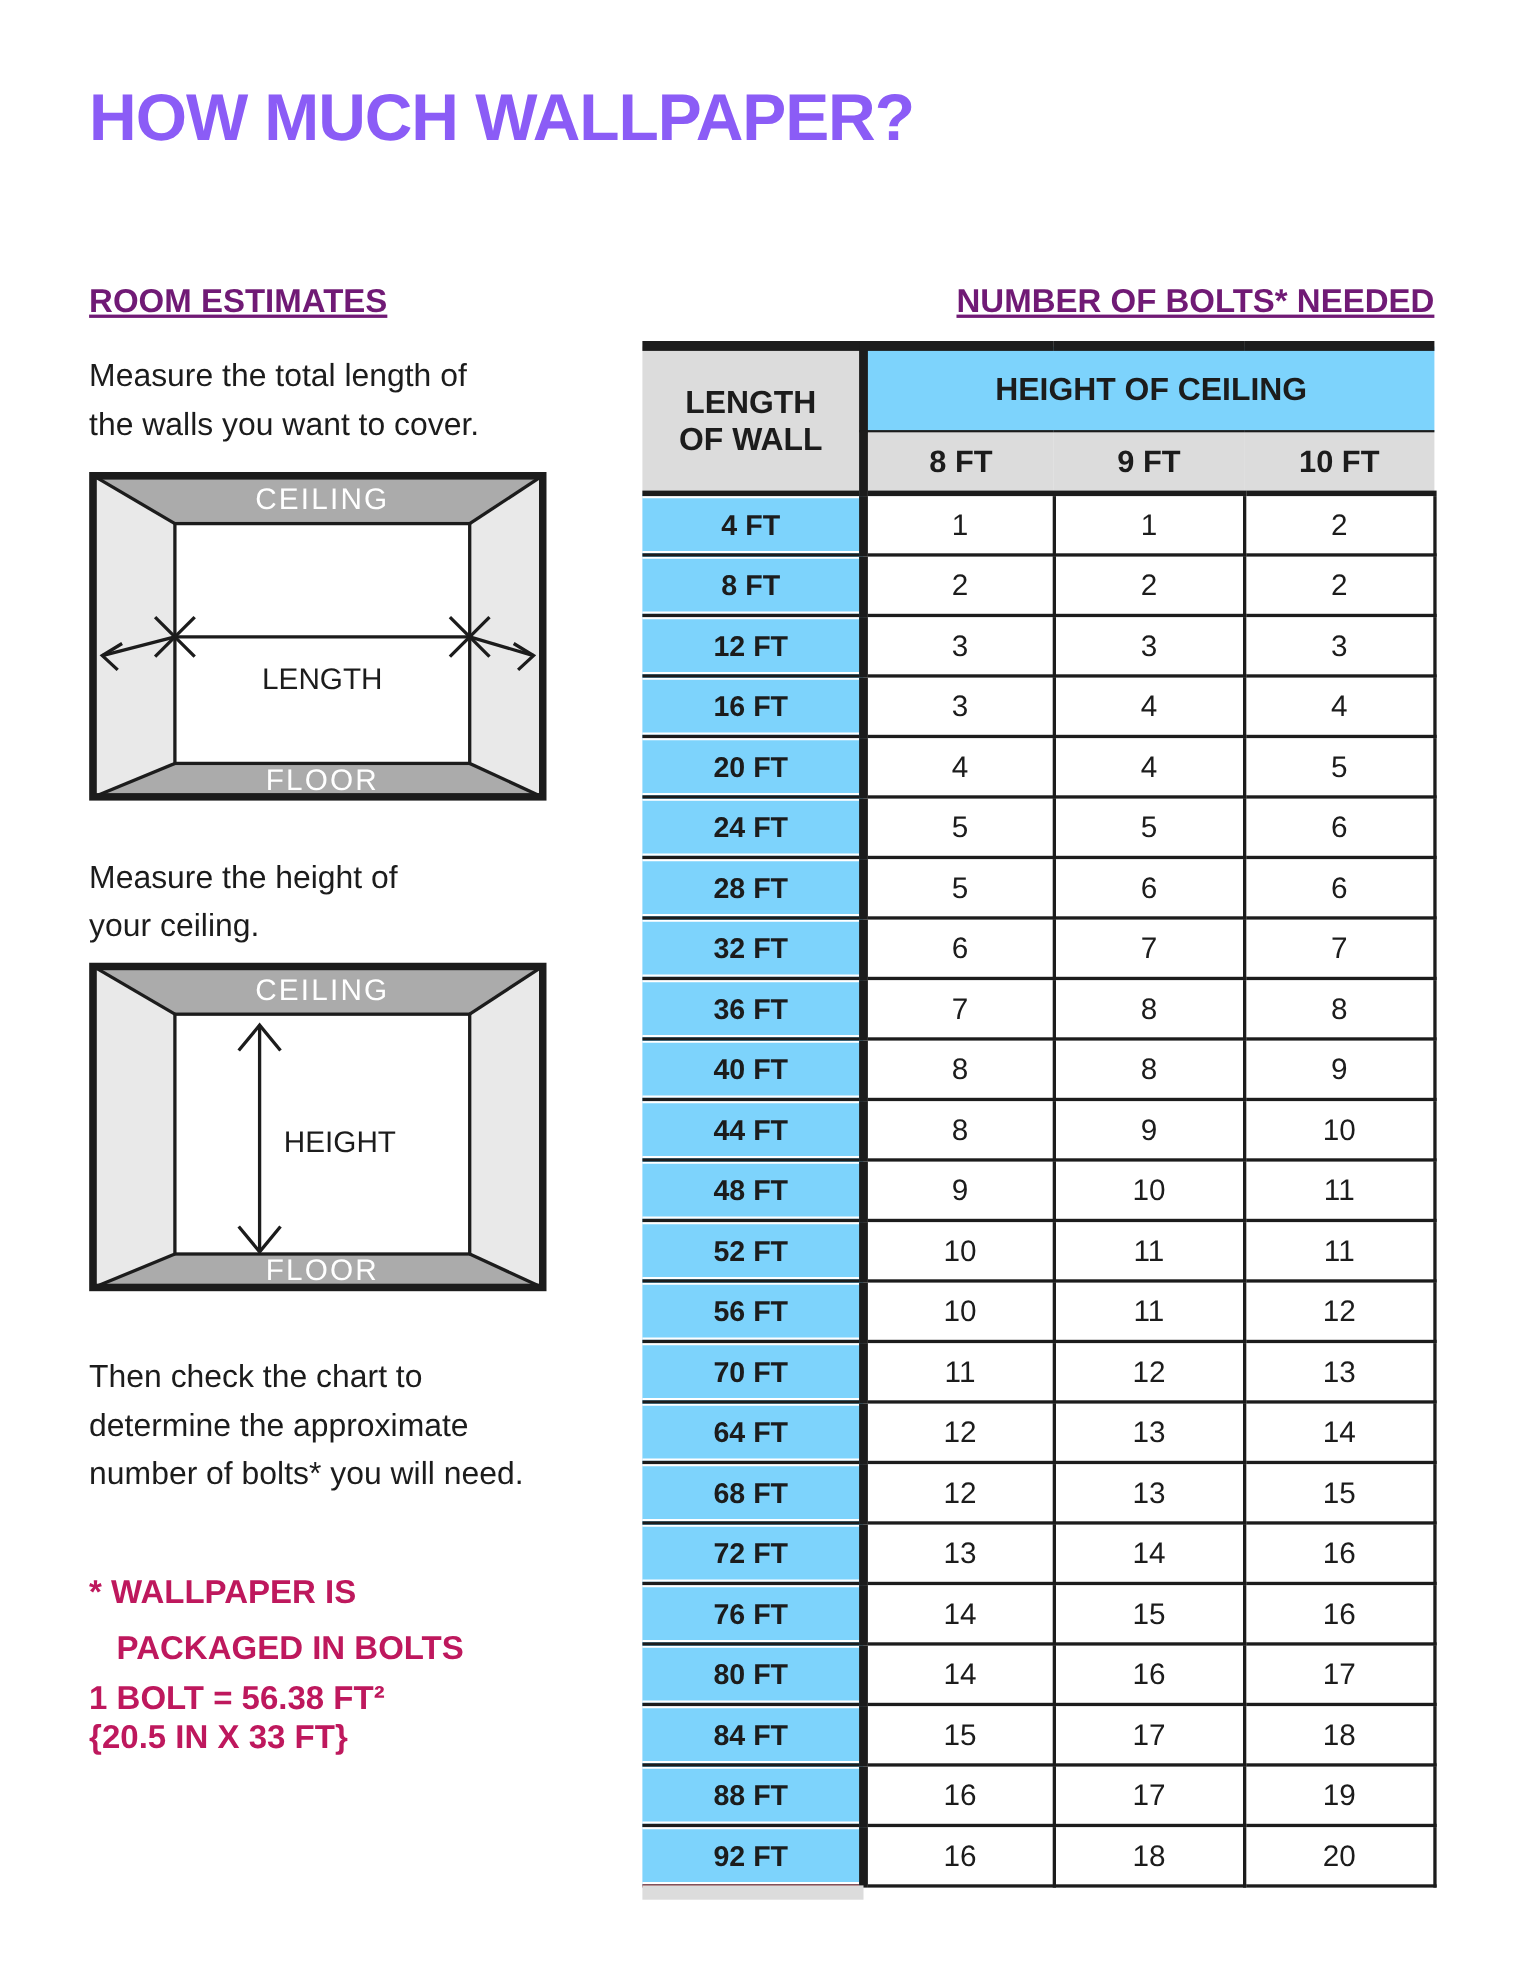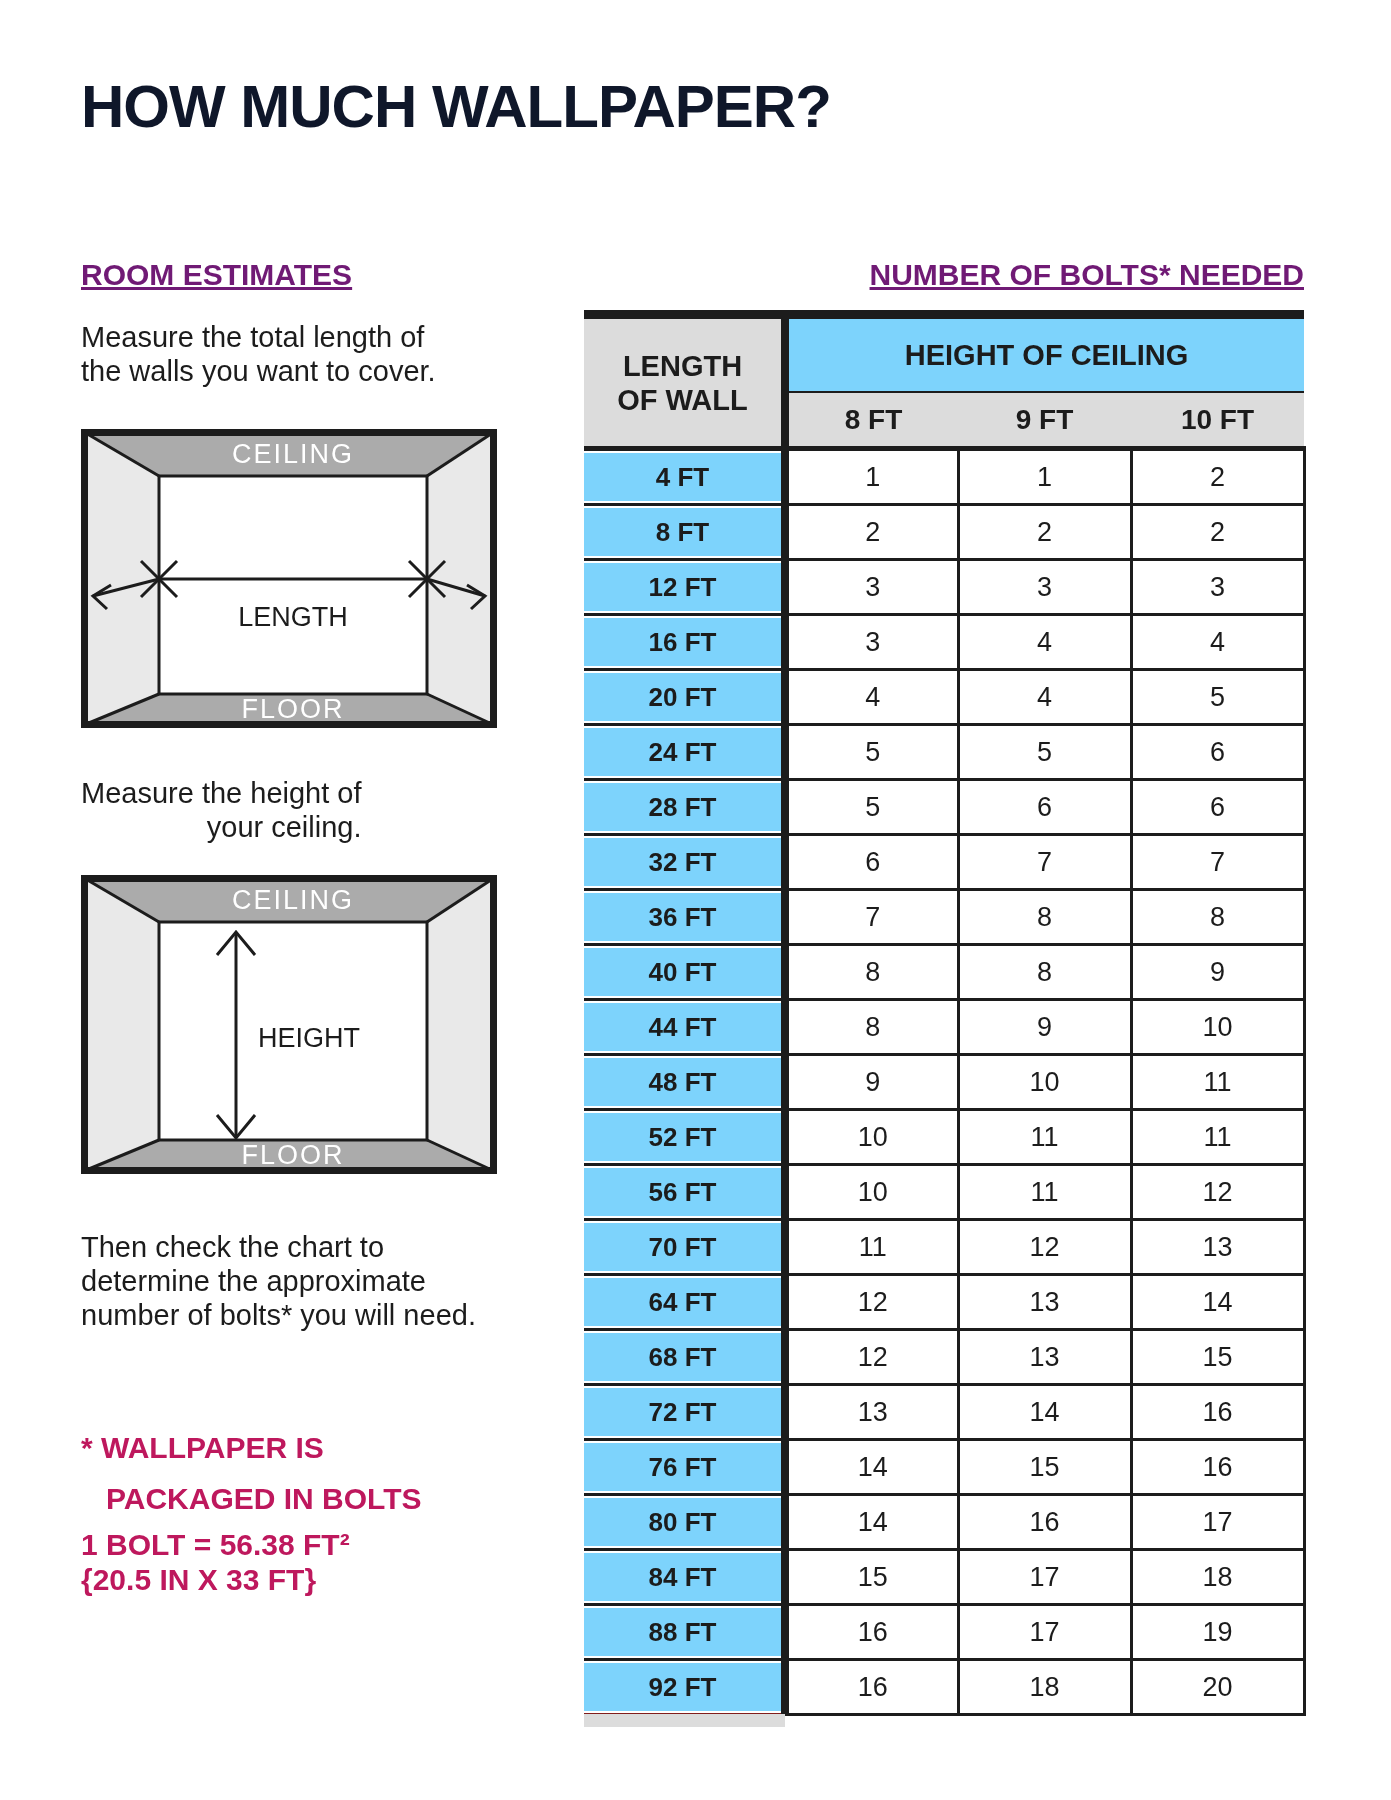--- a/index.html
+++ b/index.html
@@ -7,33 +7,33 @@
     width:1391px;height:1800px;position:relative;background:#ffffff;
     font-family:"Liberation Sans", sans-serif;color:#1c1c1c;
     -webkit-font-smoothing:antialiased;
   }
   .abs{position:absolute;}
   .pre{white-space:pre-line;}
 
   .page-title{
     left:81px;top:72px;
     font-size:60px;font-weight:bold;letter-spacing:-1px;
-    color:#0f172a;
+    color:#8b5cf6;
   }
   .section-heading{
     font-size:30px;font-weight:bold;color:#701a75;letter-spacing:0px;text-decoration:underline;
   }
   .left-heading{left:81px;top:258px;}
   .table-heading{left:584px;top:258px;width:720px;text-align:right;}
 
   .body-text{
-    left:81px;font-size:29px;line-height:34px;color:#1c1c1c;
+    left:81px;font-size:29px;line-height:44px;color:#1c1c1c;
   }
   .step1{top:320px;}
-  .step2{top:776px;text-align:right;}
+  .step2{top:776px;}
   .step3{top:1230px;}
 
   .diagram{left:81px;width:416px;height:299px;}
   .diagram1{top:429px;}
   .diagram2{top:875px;}
 
   .footnote{
     left:81px;font-size:30px;font-weight:bold;line-height:35px;color:#be185d;
   }
   .footnote1{top:1430px;}

